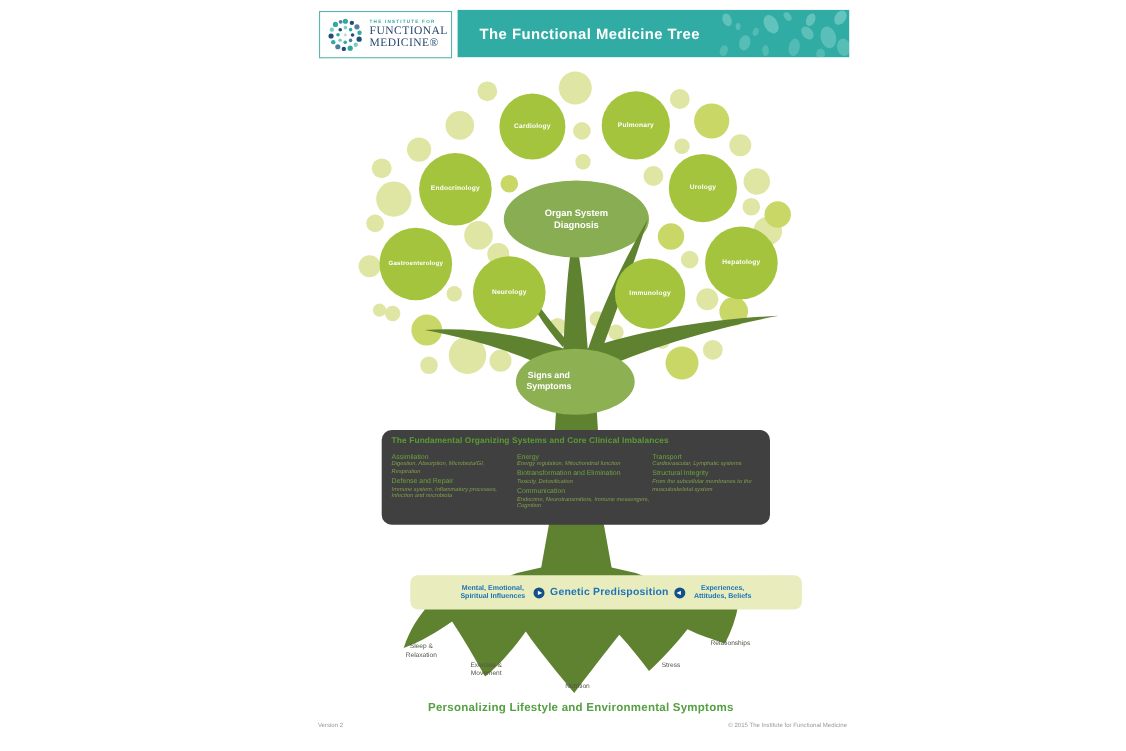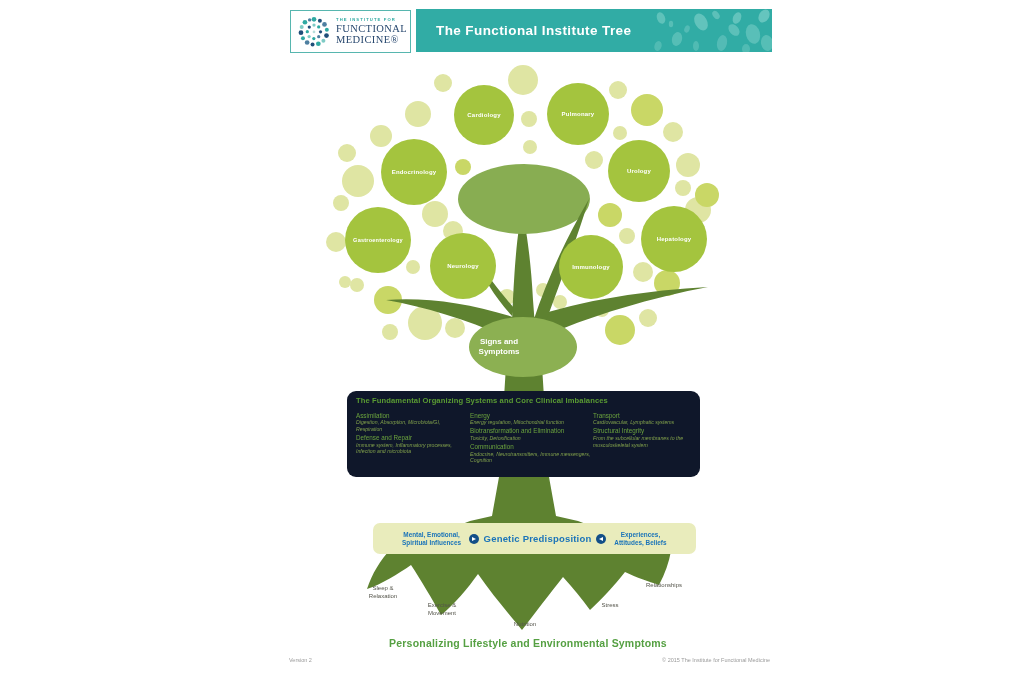--- a/index.html
+++ b/index.html
@@ -25,33 +25,33 @@
     justify-content:center;text-align:center;color:#fff;font-weight:600;font-size:6px;letter-spacing:.2px;}
   .organ-text{position:absolute;left:458px;top:166px;width:132px;height:66px;display:flex;align-items:center;
     justify-content:center;text-align:center;color:#fff;font-weight:600;font-size:8.5px;line-height:1.25;}
   .organ-text span, .signs-ellipse span{display:block;width:80px;}
   .signs-ellipse{position:absolute;left:469px;top:317px;width:108px;height:60px;border-radius:50%;
     background:#8CB052;display:flex;align-items:center;justify-content:flex-start;text-align:center;
     color:#fff;font-weight:600;font-size:8px;line-height:1.25;}
   .signs-ellipse span{width:60px;}
 
   
-  .fund-box{position:absolute;left:347px;top:391px;width:353px;height:86px;background:#0f172a;
+  .fund-box{position:absolute;left:347px;top:391px;width:353px;height:86px;background:#404040;
     border-radius:9px;box-sizing:border-box;}
   .fund-title{position:absolute;left:9px;top:5px;font-size:7.6px;font-weight:bold;color:#5A9B33;letter-spacing:.1px;}
   .fcol{position:absolute;top:19px;}
   .fcol1{left:9px;width:110px;} .fcol2{left:123px;width:122px;} .fcol3{left:246px;width:100px;}
   .ftitle{font-size:6.3px;color:#6BA33D;margin-top:1.5px;line-height:1.2;}
   .fdesc{font-size:5.2px;font-style:italic;color:#81A04B;line-height:1.3;margin-bottom:1px;}
 
   .ant-box{position:absolute;left:445px;top:489px;width:180px;height:26px;background:#DFE7A6;border-radius:7px;
     display:flex;align-items:center;justify-content:center;}
   .ant-label{font-size:8.5px;font-weight:bold;color:#5A9B33;}
 
-  .gen-box{position:absolute;left:373px;top:523px;width:323px;height:31px;background:#E9ECBC;border-radius:7px;
+  .gen-box{position:absolute;left:373px;top:523px;width:356px;height:31px;background:#E9ECBC;border-radius:7px;
     display:flex;align-items:center;justify-content:center;gap:5px;}
   .gen-side{font-size:6.4px;font-weight:bold;color:#1B74B9;text-align:center;line-height:1.2;}
   .gen-side.left{width:64px;} .gen-side.right{width:58px;}
   .gen-center{font-size:9.5px;font-weight:bold;color:#1B74B9;letter-spacing:.2px;}
   .gen-arrow{width:10px;height:10px;background:#134F88;border-radius:50%;flex:0 0 auto;
     display:flex;align-items:center;justify-content:center;}
   .gen-arrow::after{content:"";display:block;border-style:solid;}
   .arrow-right::after{border-width:2.5px 0 2.5px 4px;border-color:transparent transparent transparent #fff;margin-left:1px;}
   .arrow-left::after{border-width:2.5px 4px 2.5px 0;border-color:transparent #fff transparent transparent;margin-right:1px;}
 
@@ -96,21 +96,21 @@
       </g>
     </svg>
     <div class="logo-text">
       <div class="logo-small">THE INSTITUTE FOR</div>
       <div class="logo-name">FUNCTIONAL</div>
       <div class="logo-name">MEDICINE®</div>
     </div>
   </div>
 
   <div class="banner">
-    <div class="banner-title">The Functional Institute Tree</div>
+    <div class="banner-title">The Functional Medicine Tree</div>
     <svg class="banner-leaves" width="125" height="43" viewBox="0 0 125 43">
       <g fill="#6FC9C2">
         <ellipse cx="14" cy="9" rx="4" ry="6" transform="rotate(-22 14 9)" opacity=".75"></ellipse>
         <ellipse cx="30" cy="30" rx="5" ry="7" transform="rotate(16 30 30)" opacity=".6"></ellipse>
         <ellipse cx="54" cy="13" rx="6" ry="9" transform="rotate(-30 54 13)" opacity=".8"></ellipse>
         <ellipse cx="75" cy="34" rx="5" ry="8" transform="rotate(12 75 34)" opacity=".55"></ellipse>
         <ellipse cx="90" cy="9" rx="4" ry="6" transform="rotate(24 90 9)" opacity=".8"></ellipse>
         <ellipse cx="106" cy="25" rx="7" ry="10" transform="rotate(-14 106 25)" opacity=".65"></ellipse>
         <ellipse cx="49" cy="37" rx="3" ry="5" opacity=".5"></ellipse>
         <ellipse cx="69" cy="6" rx="3" ry="4.5" transform="rotate(-40 69 6)" opacity=".7"></ellipse>
@@ -203,20 +203,23 @@
   <div class="tcircle" style="left:641px;top:206px;width:66px;height:66px">
       <span>Hepatology</span>
     </div>
   <div class="tcircle" style="left:430px;top:233px;width:66px;height:66px">
       <span>Neurology</span>
     </div>
   <div class="tcircle" style="left:559px;top:235px;width:64px;height:64px">
       <span>Immunology</span>
     </div>
 
+  <div class="organ-text">
+      <span>Organ System Diagnosis</span>
+    </div>
   <div class="signs-ellipse">
       <span>Signs and Symptoms</span>
     </div>
 
   <div class="fund-box">
     <div class="fund-title">The Fundamental Organizing Systems and Core Clinical Imbalances</div>
     <div class="fcol fcol1">
       <div class="ftitle">Assimilation</div>
       <div class="fdesc">Digestion, Absorption, Microbiota/GI, Respiration</div>
       <div class="ftitle">Defense and Repair</div>

